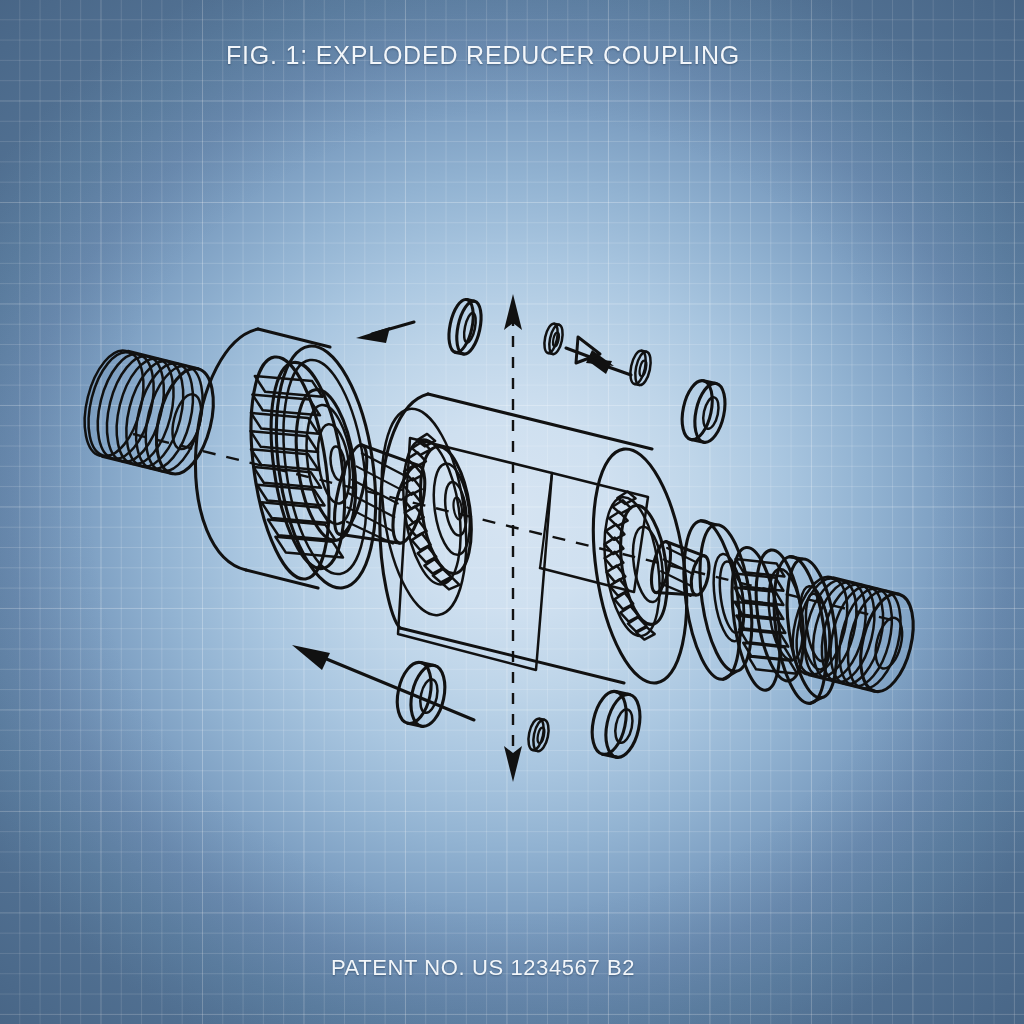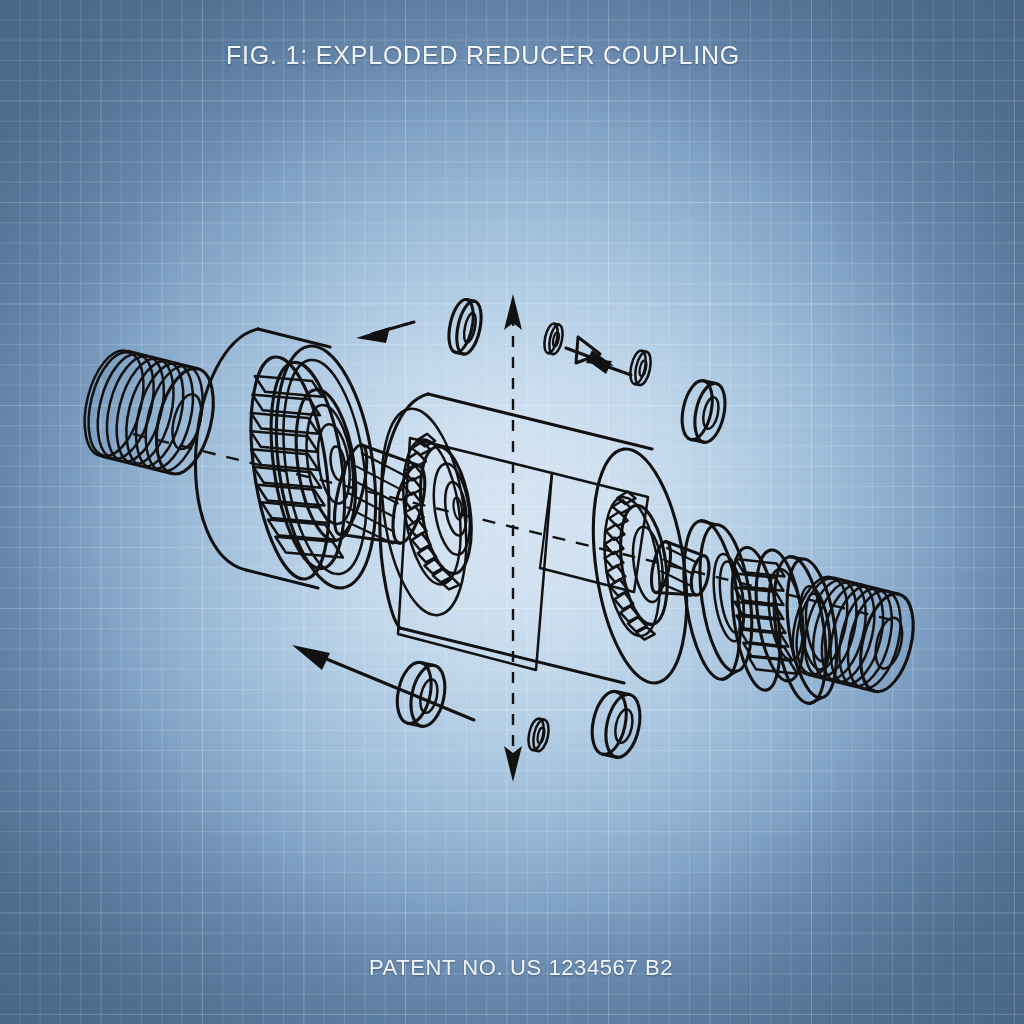--- a/index.html
+++ b/index.html
@@ -85,21 +85,20 @@
   #title-text {
     top: 41px;
     font-size: 25px;
     font-weight: 400;
   }
   #footer-text {
     top: 955px;
     font-size: 22px;
     font-weight: 400;
     letter-spacing: 0.6px;
-    padding-left: 38px;
   }
 </style>
 </head>
 <body>
 
 <div id="sheet">
 
   <div id="paper-base"></div>
   <div id="grid-fine"></div>
   <div id="grid-coarse"></div>

